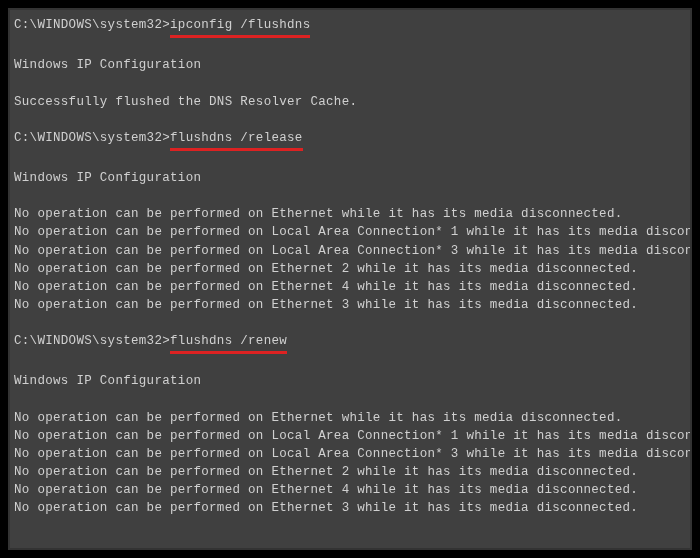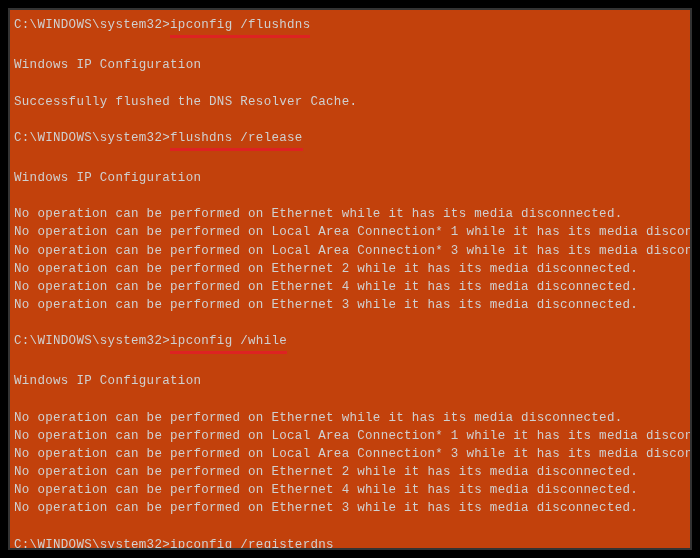--- a/index.html
+++ b/index.html
@@ -10,21 +10,21 @@
     body {
       background: #000;
       width: 700px;
       height: 558px;
       padding: 8px;
       overflow: hidden;
     }
     .terminal {
       width: 100%;
       height: 100%;
-      background: #c2410c;
+      background: #404040;
       border: 2px solid #333;
       padding: 6px 4px;
       font-family: 'Consolas', 'Courier New', monospace;
       font-size: 12.5px;
       color: #d0d0d0;
       line-height: 1.45;
       letter-spacing: 0.3px;
       overflow: hidden;
     }
     .line {
@@ -60,27 +60,26 @@
   <div class="line">Windows IP Configuration</div>
   <div class="blank"></div>
   <div class="line">No operation can be performed on Ethernet while it has its media disconnected.</div>
   <div class="line">No operation can be performed on Local Area Connection* 1 while it has its media disconnected.</div>
   <div class="line">No operation can be performed on Local Area Connection* 3 while it has its media disconnected.</div>
   <div class="line">No operation can be performed on Ethernet 2 while it has its media disconnected.</div>
   <div class="line">No operation can be performed on Ethernet 4 while it has its media disconnected.</div>
   <div class="line">No operation can be performed on Ethernet 3 while it has its media disconnected.</div>
   <div class="blank"></div>
 
-  <div class="line"><span>C:\WINDOWS\system32&gt;</span><span class="cmd-part underline">ipconfig /while</span></div>
+  <div class="line"><span>C:\WINDOWS\system32&gt;</span><span class="cmd-part underline">flushdns /renew</span></div>
   <div class="blank"></div>
   <div class="line">Windows IP Configuration</div>
   <div class="blank"></div>
   <div class="line">No operation can be performed on Ethernet while it has its media disconnected.</div>
   <div class="line">No operation can be performed on Local Area Connection* 1 while it has its media disconnected.</div>
   <div class="line">No operation can be performed on Local Area Connection* 3 while it has its media disconnected.</div>
   <div class="line">No operation can be performed on Ethernet 2 while it has its media disconnected.</div>
   <div class="line">No operation can be performed on Ethernet 4 while it has its media disconnected.</div>
   <div class="line">No operation can be performed on Ethernet 3 while it has its media disconnected.</div>
   <div class="blank"></div>
 
-  <div class="line"><span>C:\WINDOWS\system32&gt;</span><span class="cmd-part underline">ipconfig /registerdns</span></div>
 
 </div>
 
 </body></html>

